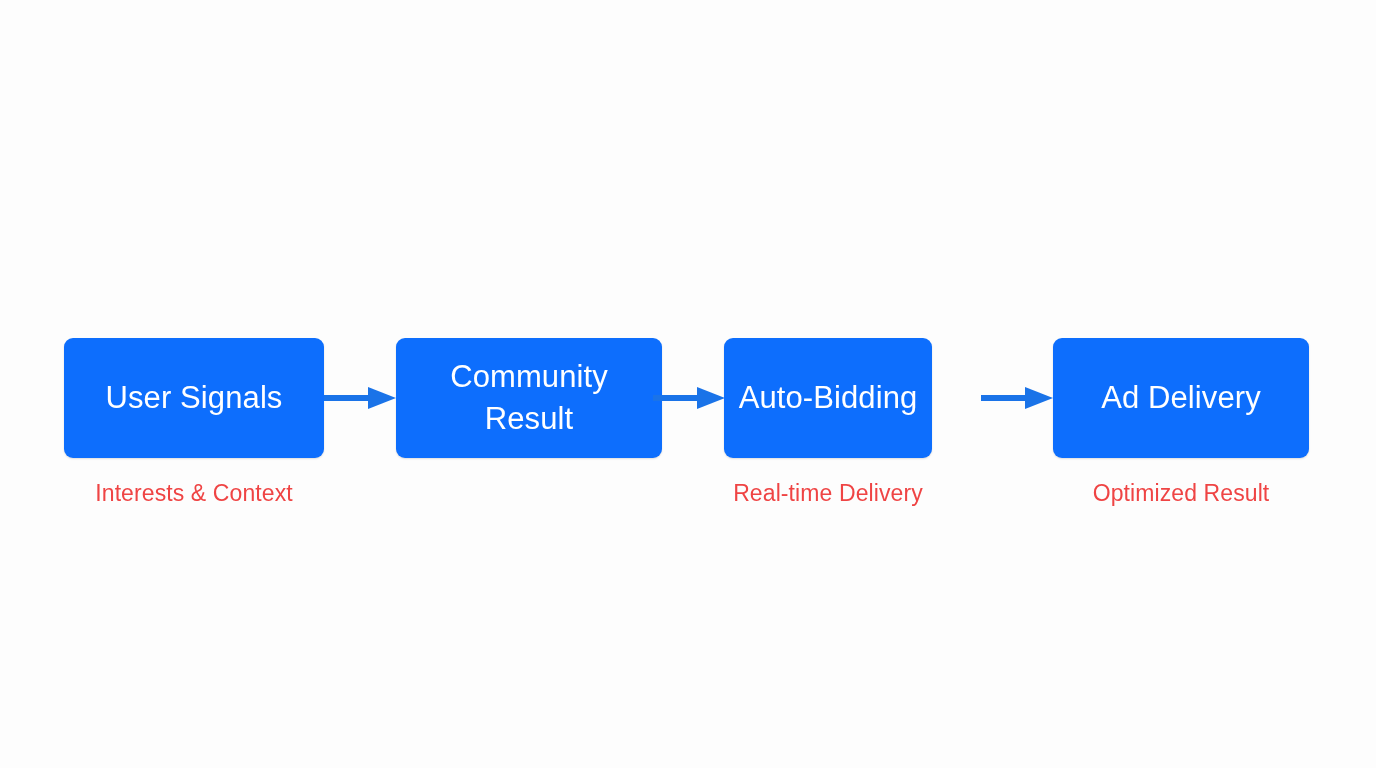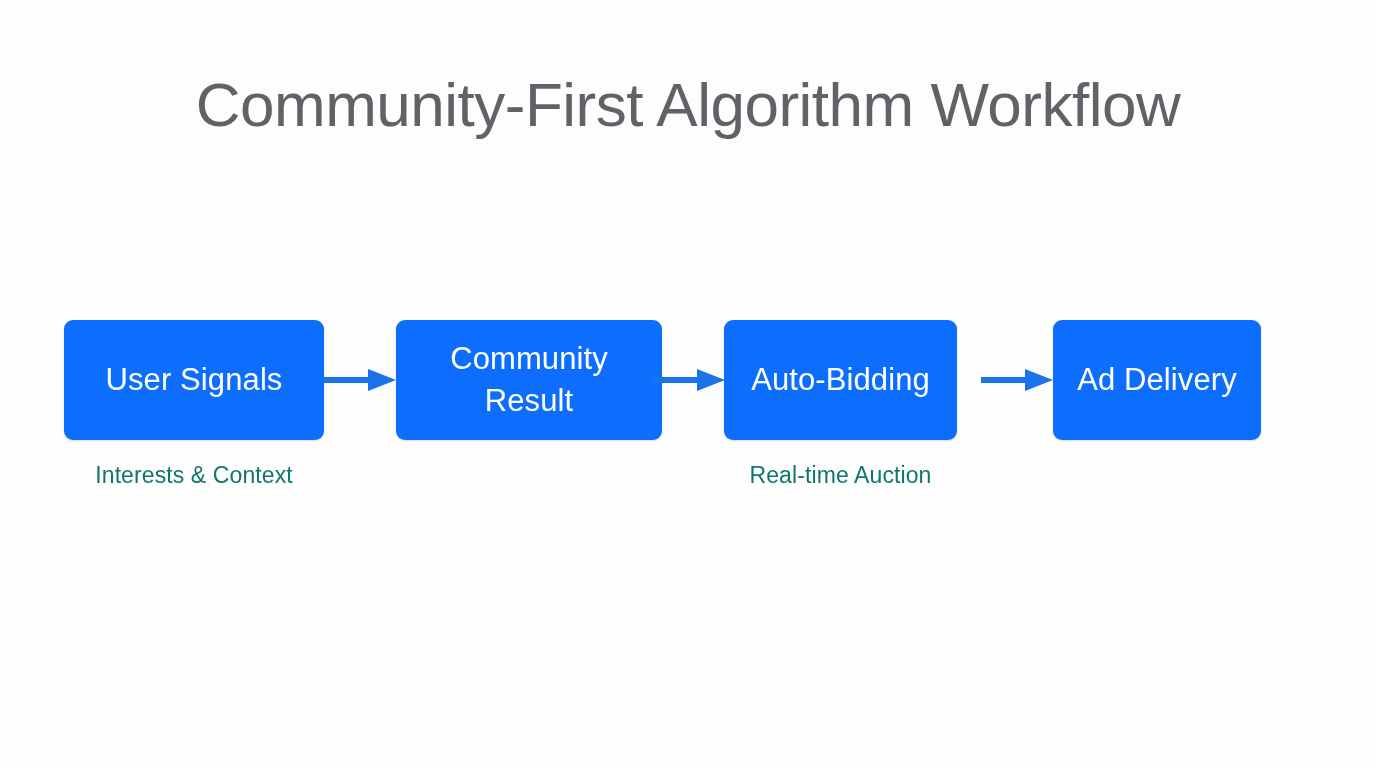--- a/index.html
+++ b/index.html
@@ -33,21 +33,21 @@
     letter-spacing: -0.5px;
     color: #5f6368;
     line-height: 1.05;
     white-space: nowrap;
   }
 
   
   #flow {
     position: absolute;
     left: 64px;
-    top: 320px;
+    top: 338px;
     width: 1245px;
     height: 175px;
     padding-left: 40px;
   }
 
   .step {
     position: absolute;
     top: 0;
     height: 175px;
   }
@@ -69,52 +69,51 @@
     font-weight: 400;
     line-height: 1.35;
     text-align: center;
     letter-spacing: 0.1px;
     padding: 0 8px;
   }
 
   .step-caption {
     margin-top: 22px;
     text-align: center;
-    color: #0f766e;
+    color: #ef4444;
     font-size: 23px;
     font-weight: 400;
     letter-spacing: 0.1px;
     white-space: nowrap;
   }
 
   
   .step-0 { left: 0px;    width: 260px; }
   .step-1 { left: 332px;  width: 266px; }
-  .step-2 { left: 660px;  width: 233px; }
-  .step-3 { left: 989px;  width: 208px; }
+  .step-2 { left: 660px;  width: 208px; }
+  .step-3 { left: 989px;  width: 256px; }
 
   
   .arrow {
     position: absolute;
     top: 48px;
     width: 72px;
     height: 24px;
   }
   .arrow-0 { left: 260px; }
   .arrow-1 { left: 589px; }
   .arrow-2 { left: 917px; }
 
   .arrow svg { display: block; }
 </style>
 </head>
 <body>
 
 <div id="slide">
 
-  <div id="title">Community-First Algorithm Workflow</div>
 
   <div id="flow">
 
     <div class="step step-0">
       <div class="step-box">
         <div class="step-label">User Signals</div>
       </div>
       <div class="step-caption">Interests &amp; Context</div>
     </div>
 
@@ -138,30 +137,31 @@
       <svg width="72" height="24" viewBox="0 0 72 24" xmlns="http://www.w3.org/2000/svg">
         <rect x="0" y="9" width="48" height="6" fill="#1a73e8"></rect>
         <polygon points="44,1 72,12 44,23" fill="#1a73e8"></polygon>
       </svg>
     </div>
 
     <div class="step step-2">
       <div class="step-box">
         <div class="step-label">Auto-Bidding</div>
       </div>
-      <div class="step-caption">Real-time Auction</div>
+      <div class="step-caption">Real-time Delivery</div>
     </div>
 
     <div class="arrow arrow-2">
       <svg width="72" height="24" viewBox="0 0 72 24" xmlns="http://www.w3.org/2000/svg">
         <rect x="0" y="9" width="48" height="6" fill="#1a73e8"></rect>
         <polygon points="44,1 72,12 44,23" fill="#1a73e8"></polygon>
       </svg>
     </div>
 
     <div class="step step-3">
       <div class="step-box">
         <div class="step-label">Ad Delivery</div>
       </div>
+      <div class="step-caption">Optimized Result</div>
     </div>
 
   </div>
 </div>
 
 </body></html>

